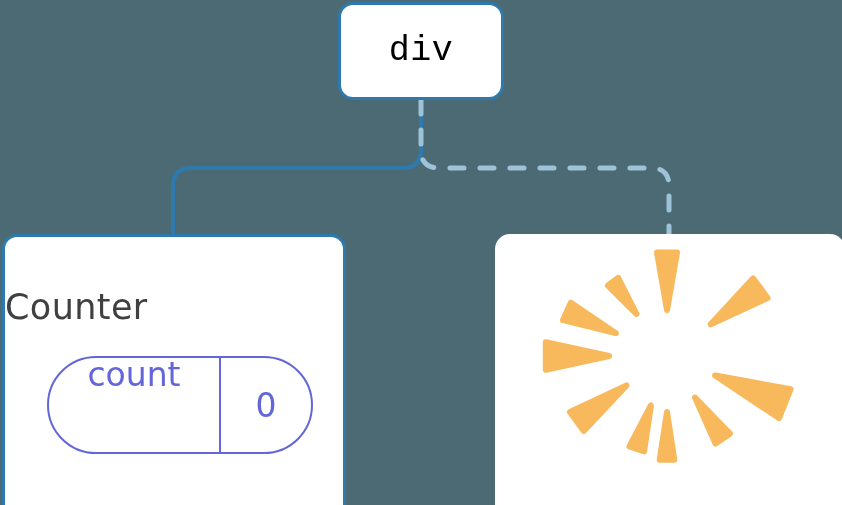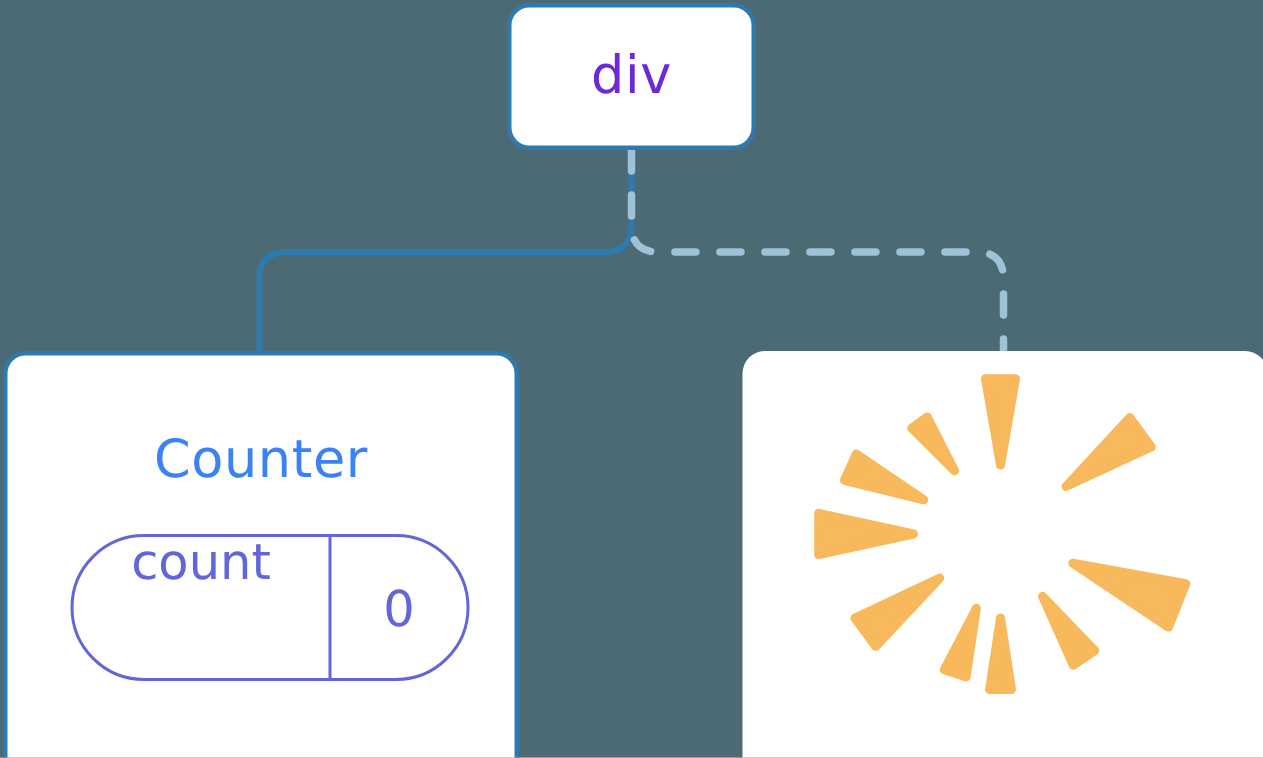--- a/index.html
+++ b/index.html
@@ -59,32 +59,33 @@
     left: 495px;
     top: 234px;
     width: 350px;
     height: 272px;
     border-radius: 15px 15px 0 0;
     overflow: hidden;
   }
 
   
   .tag-label {
-    color: #6d28d9;
+    color: #000000;
     font-size: 35px;
     letter-spacing: 0.5px;
     line-height: 1;
+    font-family: Liberation Mono, monospace;
   }
   .component-title {
     position: absolute;
     left: 0;
     right: 0;
     top: 53px;
-    text-align: center;
-    color: #3b82f6;
+    text-align: left;
+    color: #404040;
     font-size: 35px;
     letter-spacing: 0.4px;
     line-height: 1;
   }
 
   
   .state-pill {
     position: absolute;
     left: 42px;
     top: 119px;

